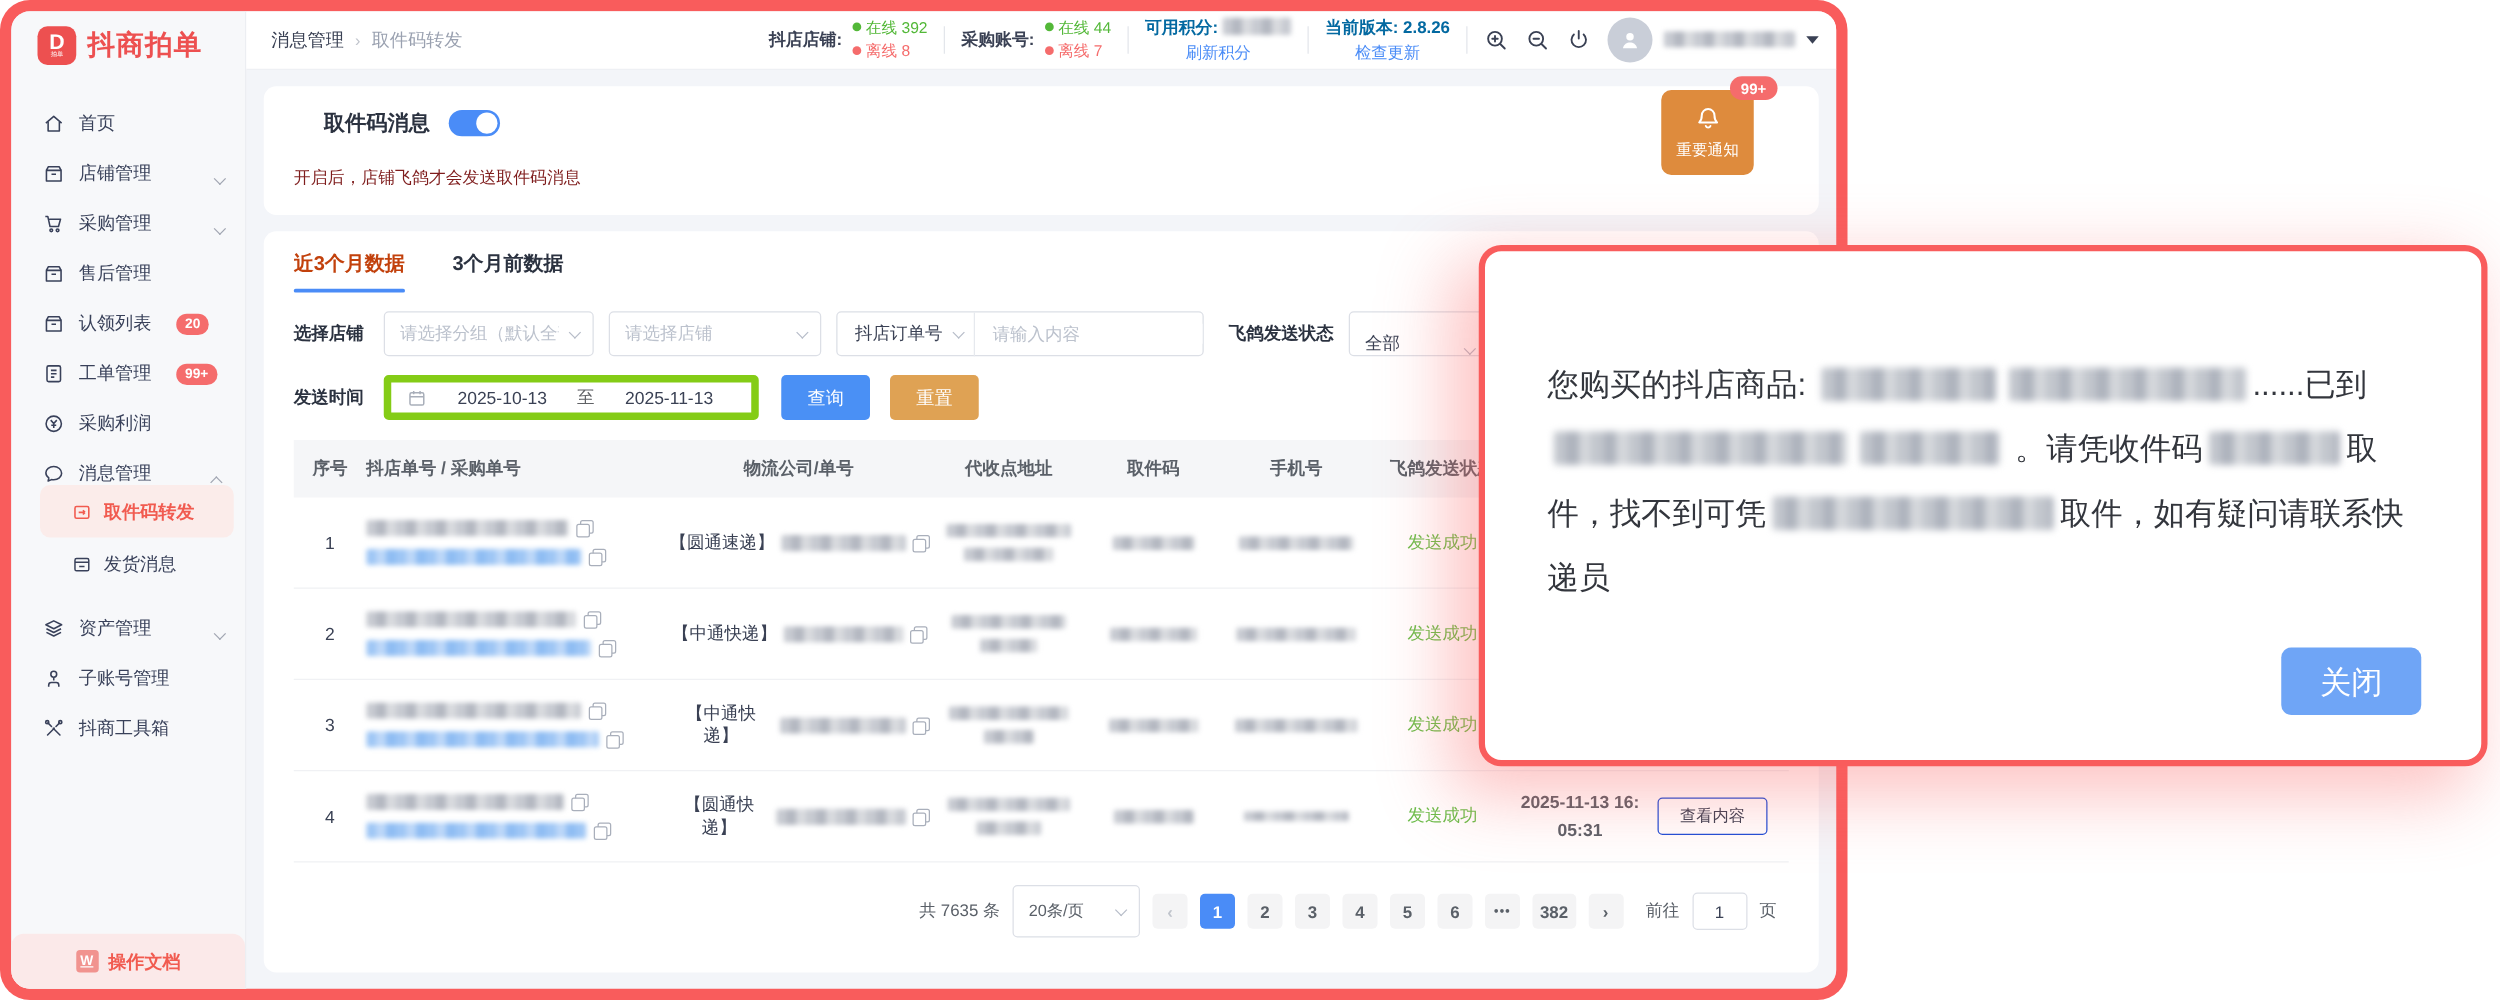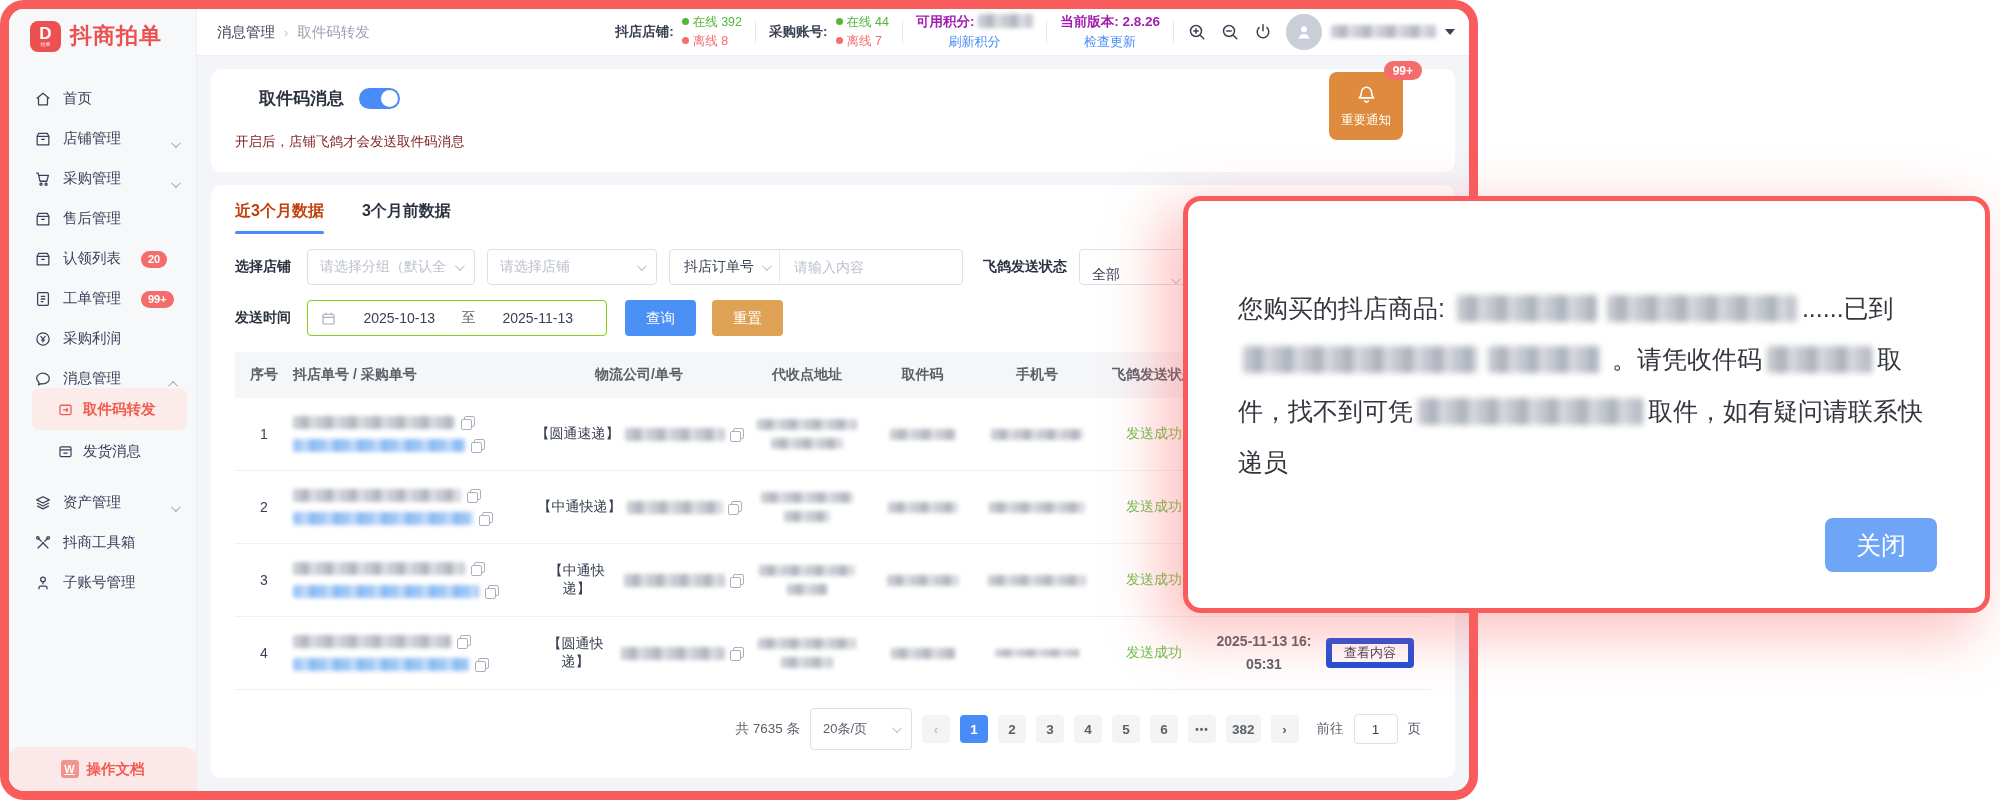--- a/index.html
+++ b/index.html
@@ -37,21 +37,21 @@
   .crumb-b { font-size:14.5px; color:#9AA1B0; }
   .topbar-right { margin-left:auto; display:flex; align-items:center; gap:13px; }
   .tgroup { display:flex; align-items:center; gap:8px; }
   .tlabel { font-size:13.5px; color:#3A4154; font-weight:600; white-space:nowrap; }
   .tstack { font-size:12.5px; line-height:1.55; white-space:nowrap; }
   .dot { display:inline-block; width:7px; height:7px; border-radius:50%; margin-right:4px; vertical-align:1px; }
   .dot.g { background:#53B838; } .dot.r { background:#F56C6C; }
   .t-on { color:#53B838; } .t-off { color:#F56C6C; }
   .vdiv { width:1px; height:22px; background:#E3E6EB; }
   .cstack { text-align:center; line-height:1.6; white-space:nowrap; }
-  .cstack .l1 { font-size:13.5px; color:#a21caf; font-weight:bold; }
+  .cstack .l1 { font-size:13.5px; color:#0369a1; font-weight:bold; }
   .link { font-size:13px; color:#4A8CF7; cursor:pointer; }
   .tool-icon { width:20px; height:20px; color:#3A4154; cursor:pointer; }
   .avatar { width:36px; height:36px; border-radius:50%; background:#C9CED8; display:flex; align-items:center; justify-content:center; }
   .avatar svg { width:20px; height:20px; color:#fff; }
   .caret-dn { width:0; height:0; border-left:5px solid transparent; border-right:5px solid transparent; border-top:6px solid #3A4154; }
 
   
   .bb { display:inline-block; height:13px; border-radius:2px; filter:blur(2.2px);
         background:repeating-linear-gradient(90deg,#c7cad1 0 8px,#b4b8c1 8px 16px,#d8dade 16px 24px),repeating-linear-gradient(0deg,rgba(255,255,255,.35) 0 4px,rgba(0,0,0,.05) 4px 8px); }
   .bb.blue { background:repeating-linear-gradient(90deg,#9ec6f5 0 8px,#bcd7f8 8px 16px,#8fbdf3 16px 24px),repeating-linear-gradient(0deg,rgba(255,255,255,.3) 0 4px,rgba(0,0,0,.04) 4px 8px); }
@@ -79,21 +79,21 @@
   .frow { display:flex; align-items:center; margin-top:15px; }
   .flabel { font-size:14px; font-weight:bold; color:#2B3240; margin-right:16px; white-space:nowrap; }
   .sel { height:36px; border:1px solid #DCDFE6; border-radius:4px; background:#fff; display:flex; align-items:center; justify-content:space-between; padding:0 12px; font-size:14px; cursor:pointer; }
   .ph { color:#BCC2CD; } .selval { color:#3A4154; }
   .schev { width:7px; height:7px; border-right:1.4px solid #B6BCC8; border-bottom:1.4px solid #B6BCC8; transform:rotate(45deg) translateY(-2px); margin-left:8px; flex-shrink:0; }
   .combo { height:36px; border:1px solid #DCDFE6; border-radius:4px; background:#fff; display:flex; align-items:center; margin-left:12px; }
   .combo .part1 { display:flex; align-items:center; padding:0 10px 0 14px; font-size:14px; color:#3A4154; cursor:pointer; }
   .combo .cdiv { width:1px; height:35px; background:#E6E9EE; }
   .combo input { border:none; outline:none; font-size:14px; padding:0 14px; width:182px; color:#3A4154; font-family:inherit; }
   .combo input::placeholder { color:#BCC2CD; }
-  .datebox { width:300px; height:36px; border:1px solid #84cc16; border-radius:4px; background:#fff; display:flex; align-items:center; padding:0 12px; gap:6px; cursor:pointer; }
+  .datebox { width:300px; height:36px; border:6px solid #84cc16; border-radius:4px; background:#fff; display:flex; align-items:center; padding:0 12px; gap:6px; cursor:pointer; }
   .datebox svg { width:17px; height:17px; color:#A8AEB9; flex-shrink:0; }
   .dateval { flex:1; text-align:center; font-size:14px; color:#3A4154; }
   .datesep { font-size:14px; color:#606266; }
   .btn { height:36px; border:none; border-radius:4px; color:#fff; font-size:14.5px; padding:0 21px; cursor:pointer; font-family:inherit; }
   .btn.query { background:#4A90F5; margin-left:18px; }
   .btn.reset { background:#DFA254; margin-left:16px; }
 
   
   .table { margin-top:16px; }
   .thead { display:flex; align-items:center; background:#F5F6F8; height:46px; font-size:14px; color:#5A6068; font-weight:bold; }
@@ -104,21 +104,21 @@
   .cell-no { font-size:14px; color:#3A4154; }
   .ord-lines { display:flex; flex-direction:column; gap:10px; }
   .ord-line { display:flex; align-items:center; gap:6px; }
   .copy { position:relative; width:13px; height:13px; flex-shrink:0; cursor:pointer; }
   .copy::before { content:""; position:absolute; left:3px; top:0; width:9px; height:9px; border:1.3px solid #A9AFBB; border-radius:2px; }
   .copy::after { content:""; position:absolute; left:0; top:3px; width:9px; height:9px; border:1.3px solid #A9AFBB; border-radius:2px; background:#fff; }
   .log-cell { display:flex; align-items:center; gap:5px; font-size:14px; color:#3A4154; }
   .addr-lines { display:flex; flex-direction:column; align-items:center; gap:8px; }
   .status-ok { font-size:14px; color:#6CBE4B; }
   .time-cell { font-size:14px; color:#5A6068; font-weight:600; line-height:1.65; }
-  .view-btn { width:88px; height:30px; background:#fff; border:6px solid #1d4ed8; border-radius:4px; font-size:13px; color:#3A4154; cursor:pointer; font-family:inherit; }
+  .view-btn { width:88px; height:30px; background:#fff; border:1px solid #1d4ed8; border-radius:4px; font-size:13px; color:#3A4154; cursor:pointer; font-family:inherit; }
 
   
   .pager { display:flex; align-items:center; justify-content:flex-end; gap:10px; margin-top:18px; padding-right:10px; font-size:13.5px; color:#5A6068; }
   .psize { width:102px; height:42px; font-size:13px; }
   .pbtn { min-width:28px; height:28px; padding:0 6px; border-radius:4px; background:#F4F4F5; display:flex; align-items:center; justify-content:center; font-size:13.5px; color:#5A6068; font-weight:600; cursor:pointer; }
   .pbtn.active { background:#4A8CF7; color:#fff; }
   .pbtn.prev { color:#C0C4CC; }
   .pbtn.dots { letter-spacing:1px; }
   .goto-input { width:44px; height:30px; border:1px solid #DCDFE6; border-radius:4px; text-align:center; font-size:13.5px; color:#3A4154; outline:none; font-family:inherit; }
 
@@ -229,33 +229,33 @@
         <div class="menu-item">
           <svg viewBox="0 0 20 20" fill="none" stroke="currentColor" stroke-width="1.4" stroke-linejoin="round">
               <path d="M10 3 L17 6.5 10 10 3 6.5z"></path>
               <path d="M3.5 10 10 13.3 16.5 10"></path>
               <path d="M3.5 13.2 10 16.5 16.5 13.2"></path>
             </svg>
           <span>资产管理</span>
           <span class="chev down"></span>
         </div>
         <div class="menu-item">
+          <svg viewBox="0 0 20 20" fill="none" stroke="currentColor" stroke-width="1.4" stroke-linejoin="round">
+              <circle cx="10" cy="6" r="2.6"></circle>
+              <path d="M10 8.6v2.9M5.5 17v-1.3a2.3 2.3 0 012.3-2.3h4.4a2.3 2.3 0 012.3 2.3V17"></path>
+            </svg>
+          <span>子账号管理</span>
+        </div>
+        <div class="menu-item">
           <svg viewBox="0 0 20 20" fill="none" stroke="currentColor" stroke-width="1.4" stroke-linecap="round">
               <path d="M4.5 15.5l6-6M15.5 15.5l-6-6M4.8 4.8l3.2 3.2M15.2 4.8L12 8"></path>
               <circle cx="4.2" cy="4.2" r="1.4"></circle>
               <circle cx="15.8" cy="4.2" r="1.4"></circle>
             </svg>
           <span>抖商工具箱</span>
-        </div>
-        <div class="menu-item">
-          <svg viewBox="0 0 20 20" fill="none" stroke="currentColor" stroke-width="1.4" stroke-linejoin="round">
-              <circle cx="10" cy="6" r="2.6"></circle>
-              <path d="M10 8.6v2.9M5.5 17v-1.3a2.3 2.3 0 012.3-2.3h4.4a2.3 2.3 0 012.3 2.3V17"></path>
-            </svg>
-          <span>子账号管理</span>
         </div>
       </div>
 
       <div class="sidebar-footer">
         <span class="wdoc">W</span>
         <span>操作文档</span>
       </div>
     </div>
 
     <div class="main">

